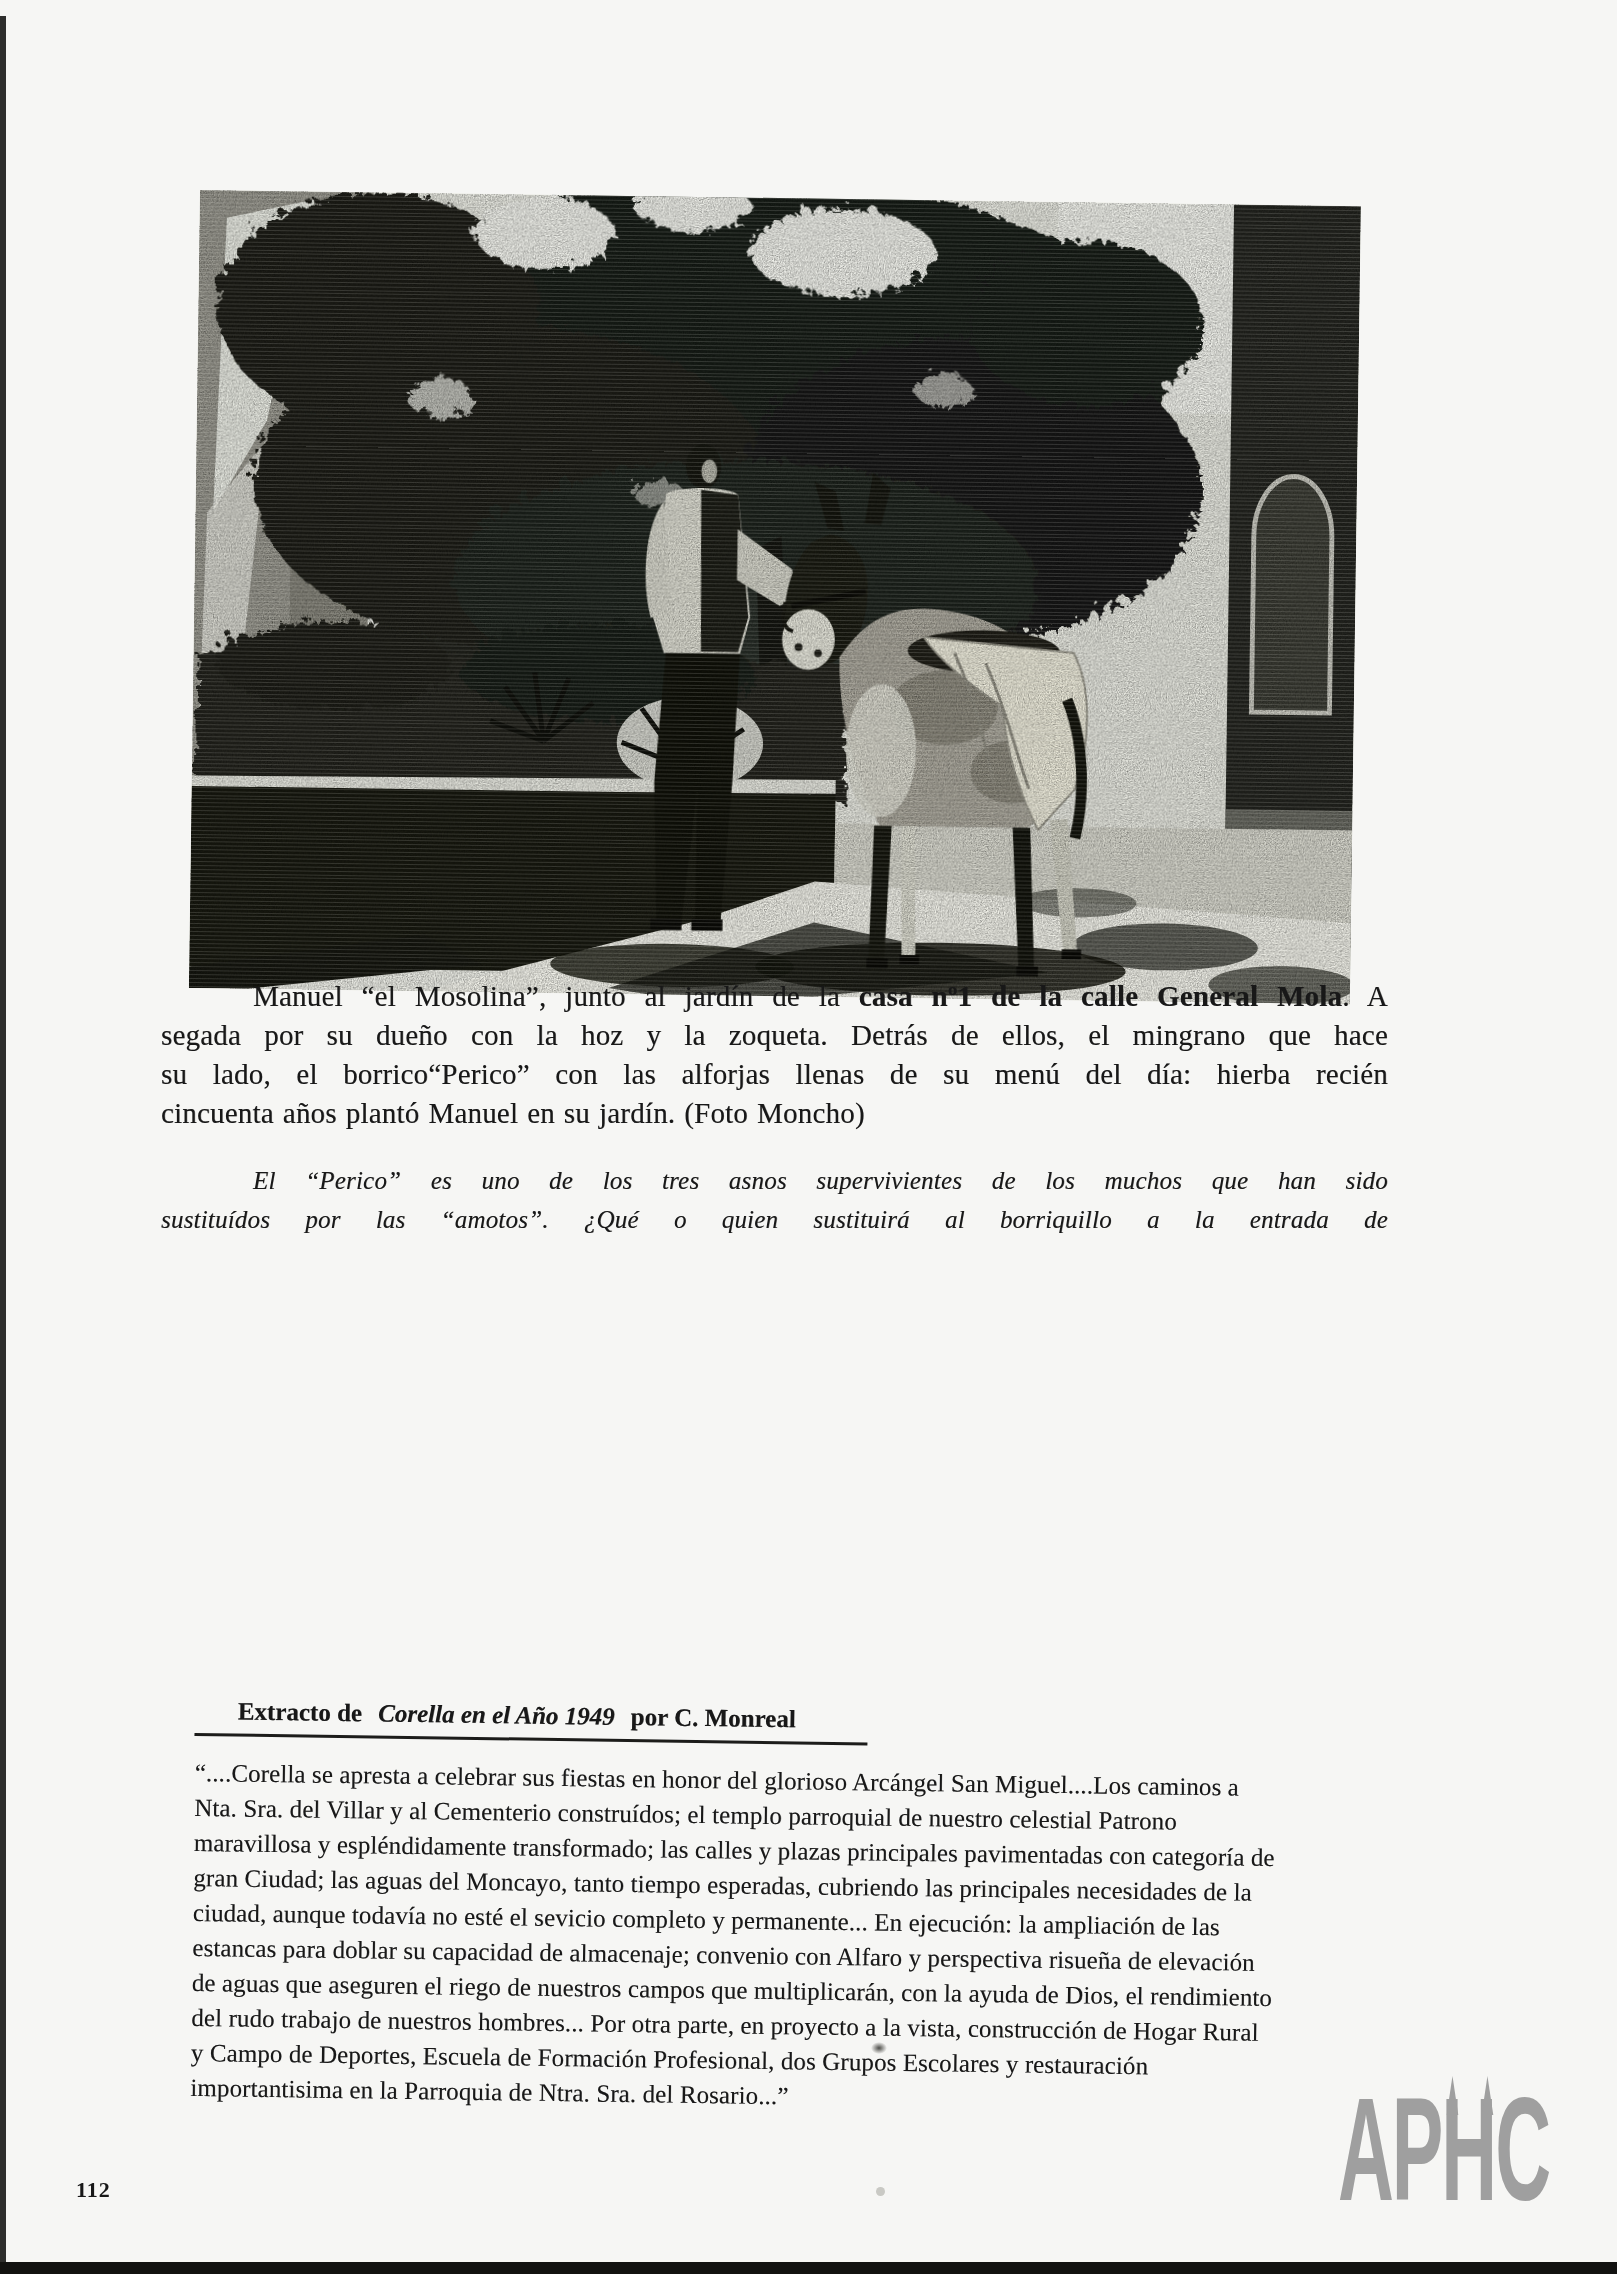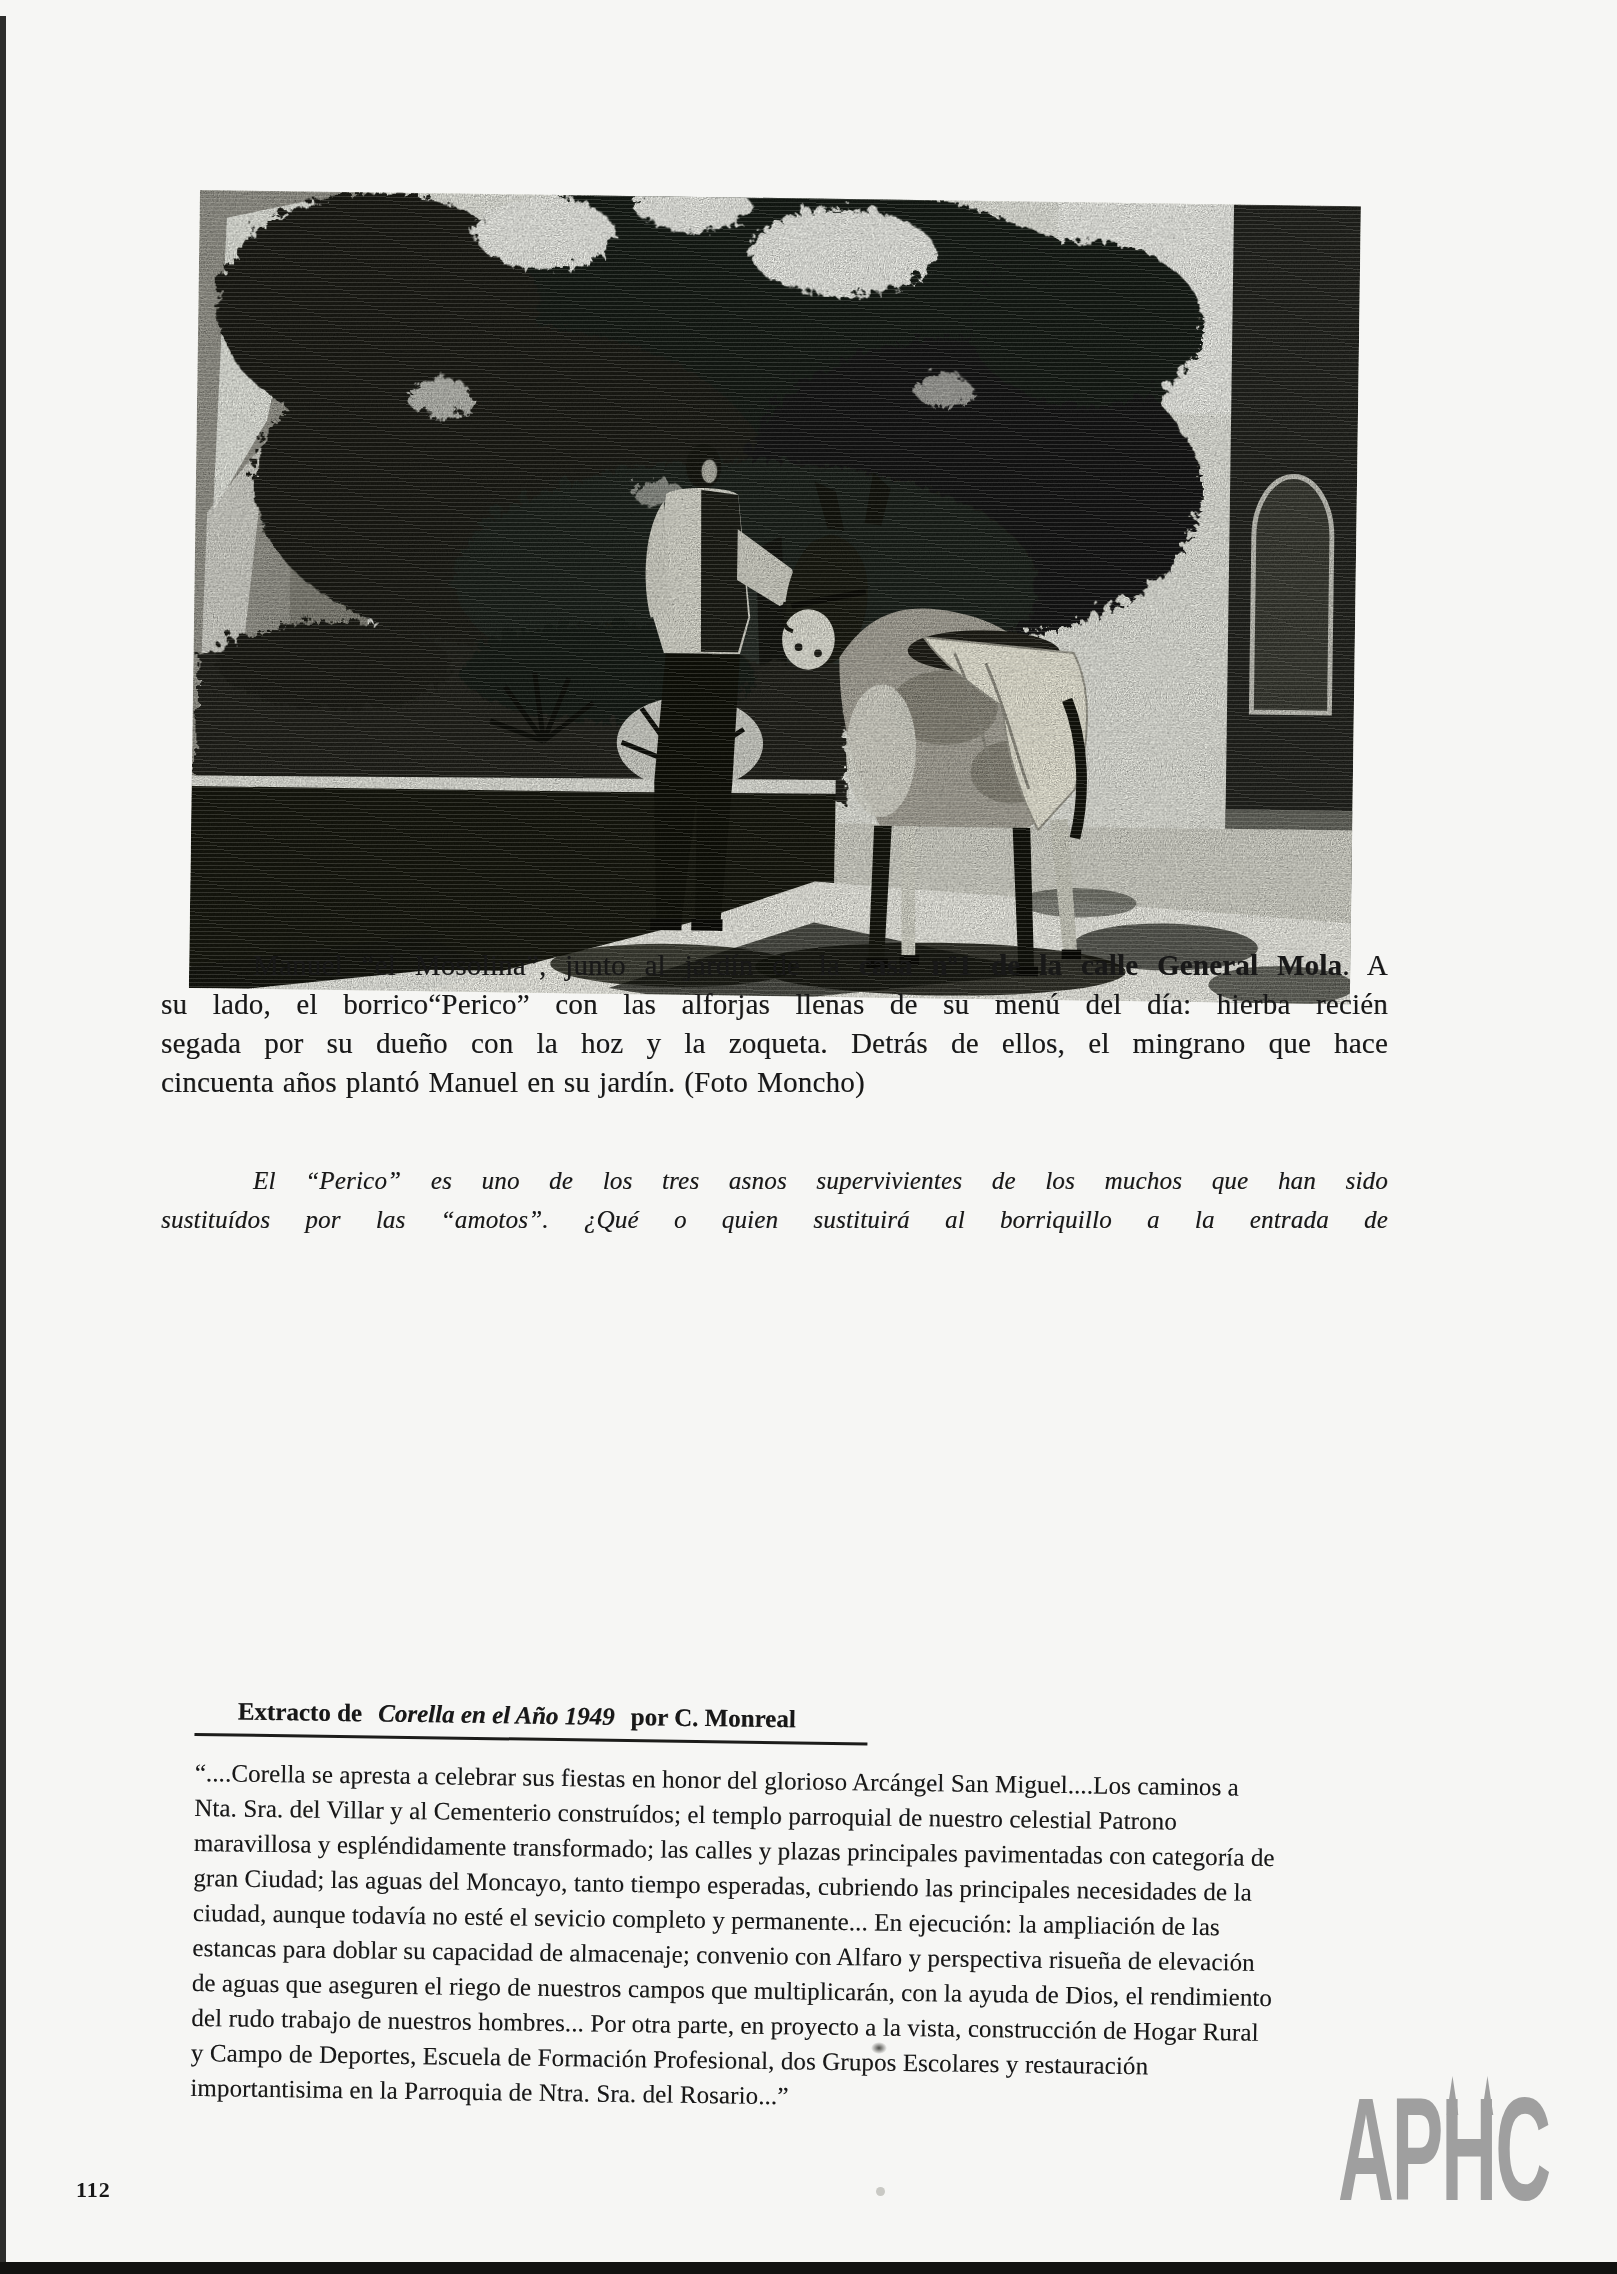--- a/index.html
+++ b/index.html
@@ -8,21 +8,21 @@
   
   .edge-left{position:absolute;left:0;top:15.6px;width:5.9px;height:2259px;background:#2e2e2c;}
   .edge-bottom{position:absolute;left:0;top:2262px;width:1618px;height:12.7px;background:#121210;}
   .tilt{transform:rotate(0.8deg);transform-origin:0 0;}
   
   .photo{position:absolute;left:200px;top:190px;width:1161px;height:798px;background:#ecece5;}
   .photo svg{position:absolute;left:0;top:0;width:100%;height:100%;}
   .scanlines{position:absolute;left:0;top:0;width:100%;height:100%;pointer-events:none;
      background:repeating-linear-gradient(180deg,rgba(246,246,240,.14) 0 1px,rgba(0,0,0,0) 1px 3.9px);}
   
-  .cap{position:absolute;left:161px;top:946px;width:1227px;font-size:29px;line-height:39px;
+  .cap{position:absolute;left:161px;top:977px;width:1227px;font-size:29px;line-height:39px;
        letter-spacing:0.2px;word-spacing:1.5px;text-shadow:0.4px 0 0 rgba(24,24,24,.45);}
   .para{position:absolute;left:161px;top:1161px;width:1227px;font-size:25px;line-height:39px;
        letter-spacing:0.2px;word-spacing:1.5px;text-shadow:0.4px 0 0 rgba(24,24,24,.45);font-style:italic;}
   .jline{text-align:justify;text-align-last:justify;}
   .lastline{text-align:center;text-align-last:left;}
   .indent{text-indent:92px;}
   .b{font-weight:bold;}
   .heading{position:absolute;left:195px;top:1697px;width:673px;border-bottom:3.9px solid #1c1c1a;
        padding:0 0 7.8px 43px;box-sizing:border-box;font-size:25px;font-weight:bold;white-space:nowrap;
        text-shadow:0.4px 0 0 rgba(24,24,24,.5);}
@@ -179,22 +179,22 @@
         <path d="M896,510 C914,552 916,608 906,652" stroke="#14150d" stroke-width="11" fill="none"></path>
       </g>
 
       <rect width="1190" height="818" filter="url(#grain)" opacity="0.45"></rect>
     </svg>
     <div class="scanlines"></div>
   </div>
 
   <div class="cap">
     <div class="jline indent"><span>Manuel “el Mosolina”, junto al jardín de la </span><span class="b">casa  nº1 de la calle General Mola</span><span>. A</span></div>
+    <div class="jline">segada por su dueño con la hoz  y  la zoqueta. Detrás de ellos, el mingrano que hace</div>
     <div class="jline">su lado, el borrico“Perico” con las alforjas llenas de su menú del día:  hierba recién</div>
-    <div class="jline">segada por su dueño con la hoz  y  la zoqueta. Detrás de ellos, el mingrano que hace</div>
     <div class="lastline">cincuenta años plantó Manuel en su jardín. (Foto Moncho)</div>
   </div>
 
   <div class="para">
     <div class="jline indent">El “Perico” es uno de los tres asnos supervivientes de los muchos que han sido</div>
     <div class="jline">sustituídos por las “amotos”. ¿Qué o quien sustituirá al borriquillo a la entrada de</div>
   </div>
 
   <div class="heading tilt">
     <span>Extracto de </span><span class="it">Corella en el Año 1949</span><span> por C. Monreal</span>

